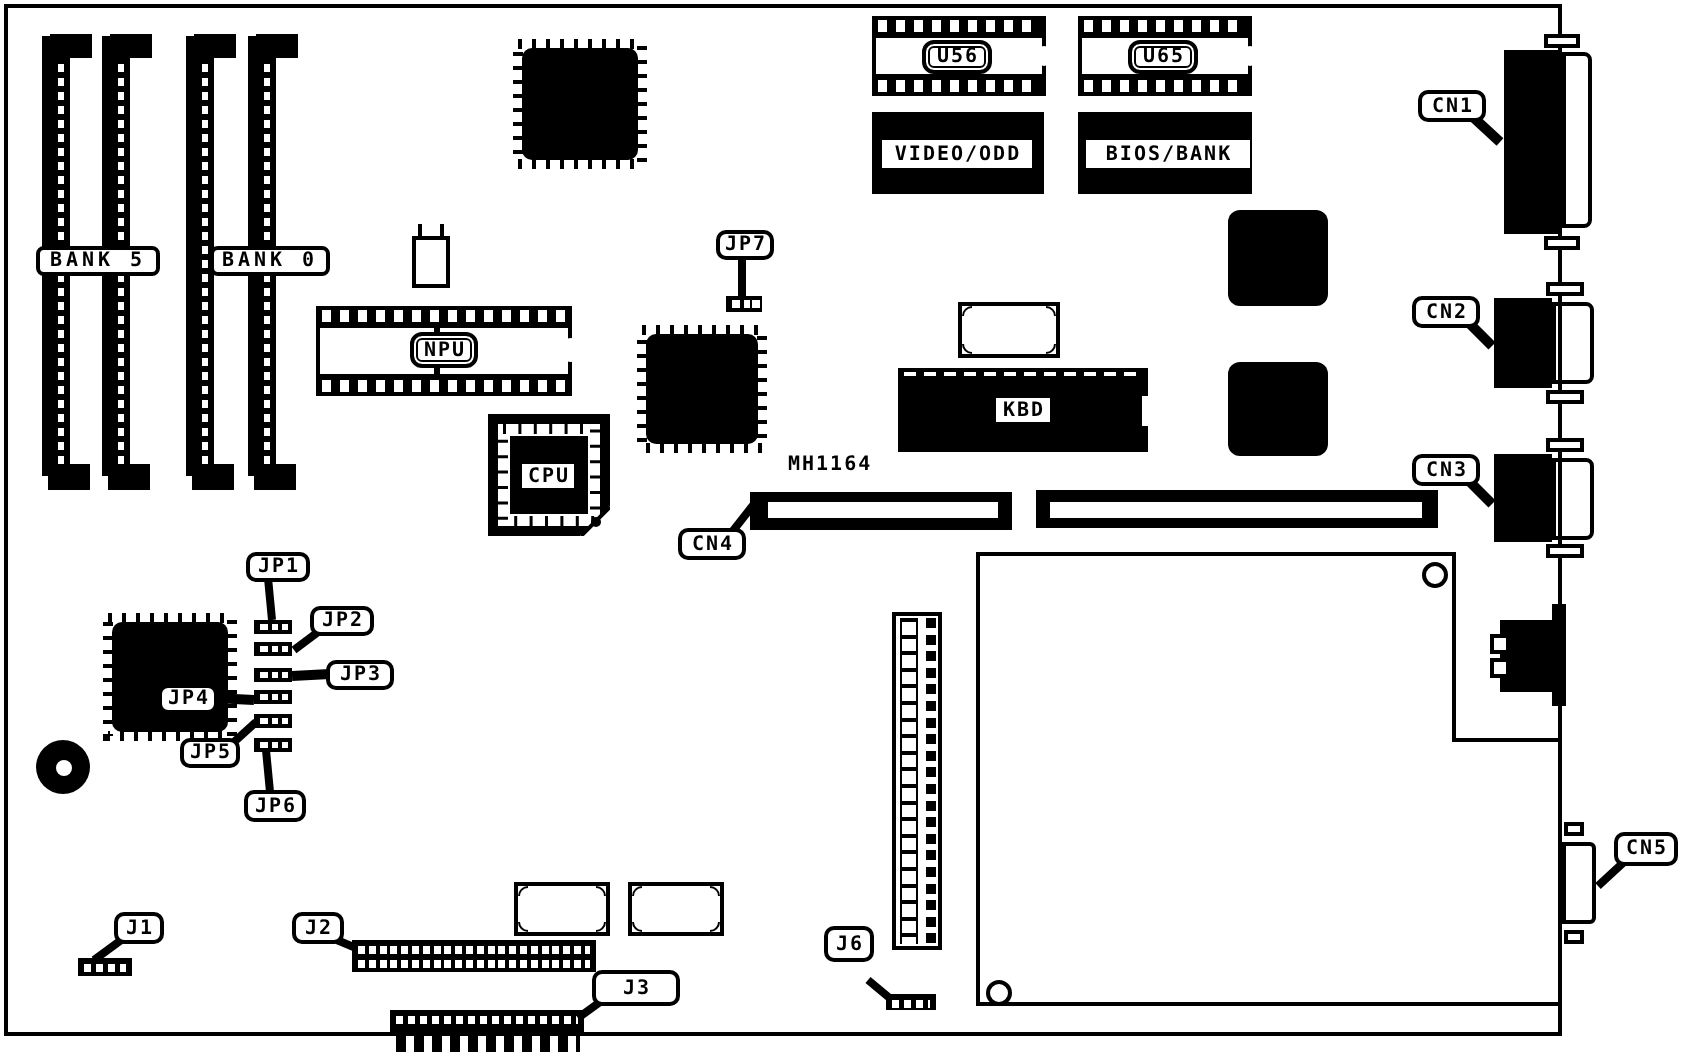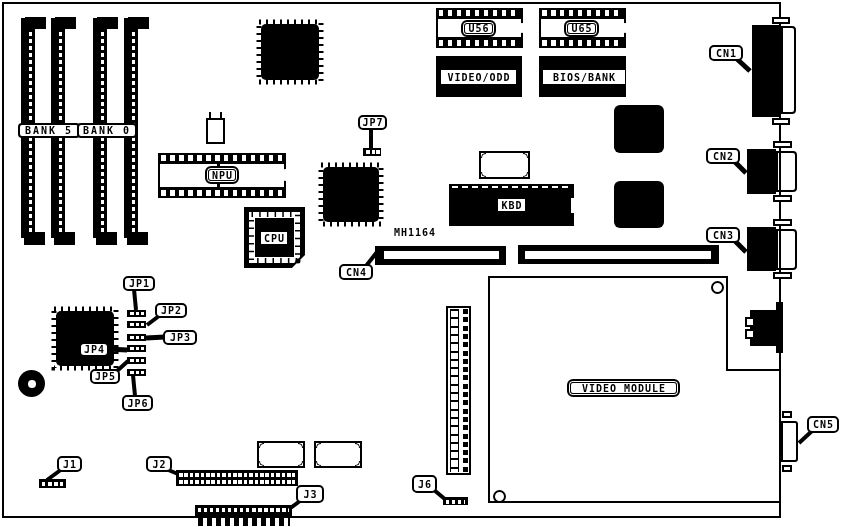--- a/index.html
+++ b/index.html
@@ -90,21 +90,21 @@
   <div class="abs black" style="left:96px;top:232px;width:21px;height:13px;"></div>
 
   <div class="abs simm-bar" style="left:124px;top:18px;width:14px;height:220px;"></div>
   <div class="abs simm-dash" style="left:132px;top:18px;width:3px;height:214px;"></div>
   <div class="abs black" style="left:128px;top:17px;width:21px;height:12px;"></div>
   <div class="abs black" style="left:127px;top:232px;width:21px;height:13px;"></div>
 
   <div class="abs bank-label" style="left:18px;top:123px;width:62px;height:15px;">
       <span>BANK 5</span>
     </div>
-  <div class="abs bank-label" style="left:77px;top:123px;width:60px;height:15px;">
+  <div class="abs bank-label" style="left:105px;top:123px;width:60px;height:15px;">
       <span>BANK 0</span>
     </div>
 
   <svg class="abs" style="left:256px;top:19px;" width="68" height="66">
     <rect x="3" y="3" width="62" height="60" fill="none" stroke="#000" stroke-width="5" stroke-dasharray="2 5"></rect>
     <rect x="5" y="5" width="58" height="56" rx="5" fill="#000"></rect>
   </svg>
   <svg class="abs" style="left:318px;top:162px;" width="66" height="65">
     <rect x="3" y="3" width="60" height="59" fill="none" stroke="#000" stroke-width="5" stroke-dasharray="2 5"></rect>
     <rect x="5" y="5" width="56" height="55" rx="5" fill="#000"></rect>
@@ -188,23 +188,20 @@
   <div class="abs black" style="left:518px;top:245px;width:201px;height:19px;"></div>
   <div class="abs" style="left:525px;top:251px;width:186px;height:8px;background:#fff;z-index:2;"></div>
 
   <div class="abs text-plain" style="left:394px;top:227px;"><span>MH1164</span></div>
 
   <svg class="abs" style="left:0;top:0;z-index:1;" width="841" height="527">
     <path d="M780,370 L727,370 L727,277 L489,277 L489,502 L780,502" fill="none" stroke="#000" stroke-width="2"></path>
   </svg>
   <div class="abs hole" style="left:711px;top:281px;width:13px;height:13px;"></div>
   <div class="abs hole" style="left:493px;top:490px;width:13px;height:13px;"></div>
-  <div class="abs dlabel" style="left:567px;top:379px;width:113px;height:18px;">
-      <span>VIDEO MODULE</span>
-    </div>
 
   <div class="abs" style="left:446px;top:306px;width:25px;height:169px;background:#fff;border:2px solid #000;z-index:2;">
     <div class="abs" style="left:2px;top:1px;width:9px;height:163px;border-left:1.5px solid #000;border-right:1.5px solid #000;
                 background:repeating-linear-gradient(180deg,#000 0 2px,#fff 2px 8.3px);"></div>
     <div class="abs" style="left:14.5px;top:1px;width:5px;height:163px;
                 background:repeating-linear-gradient(180deg,#000 0 5px,#fff 5px 8.3px);"></div>
   </div>
 
   <div class="abs edgeline" style="left:779px;top:2px;width:2px;height:516px;"></div>
 
@@ -330,26 +327,26 @@
   <div class="abs pingrid" style="left:176px;top:470px;width:122px;height:16px;">
     <div class="r" style="top:2.5px;"></div>
       <div class="r" style="bottom:2.5px;"></div>
   </div>
   <div class="abs callout" style="left:146px;top:456px;width:26px;height:16px;">
       <span>J2</span>
     </div>
 
   <div class="abs pinrow" style="left:195px;top:505px;width:97px;height:11px;"></div>
   <div class="abs teeth" style="left:198px;top:518px;width:92px;height:8px;"></div>
-  <div class="abs callout" style="left:296px;top:485px;width:28px;height:18px;">
+  <div class="abs callout" style="left:296px;top:485px;width:44px;height:18px;">
       <span>J3</span>
     </div>
 
   <div class="abs pinrow" style="left:443px;top:497px;width:25px;height:8px;"></div>
-  <div class="abs callout" style="left:412px;top:475px;width:25px;height:18px;align-items:center;">
+  <div class="abs callout" style="left:412px;top:463px;width:25px;height:18px;align-items:center;">
       <span>J6</span>
     </div>
 
   <svg class="abs" style="left:0;top:0;z-index:5;pointer-events:none;" width="841" height="527">
     <line x1="371" y1="128" x2="371" y2="148" stroke="#000" stroke-width="4"></line>
     <line x1="737" y1="59" x2="750" y2="71" stroke="#000" stroke-width="5"></line>
     <line x1="734" y1="161" x2="746" y2="173" stroke="#000" stroke-width="5"></line>
     <line x1="734" y1="240" x2="746" y2="252" stroke="#000" stroke-width="5"></line>
     <line x1="366" y1="266" x2="377" y2="252" stroke="#000" stroke-width="4"></line>
     <line x1="812" y1="431" x2="799" y2="443" stroke="#000" stroke-width="4"></line>

